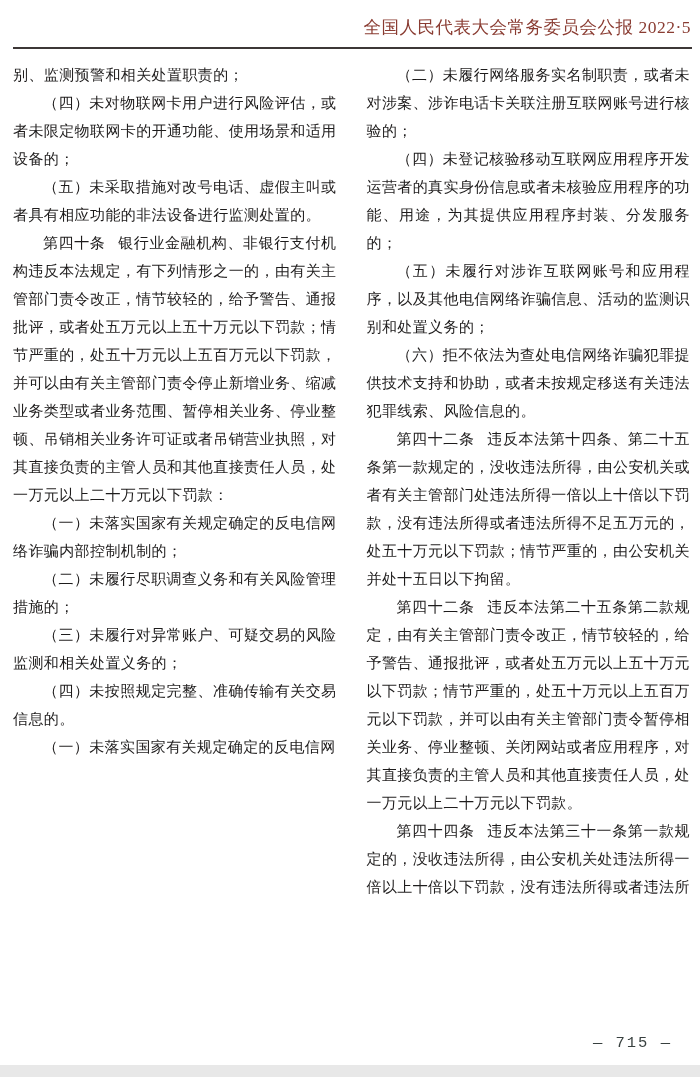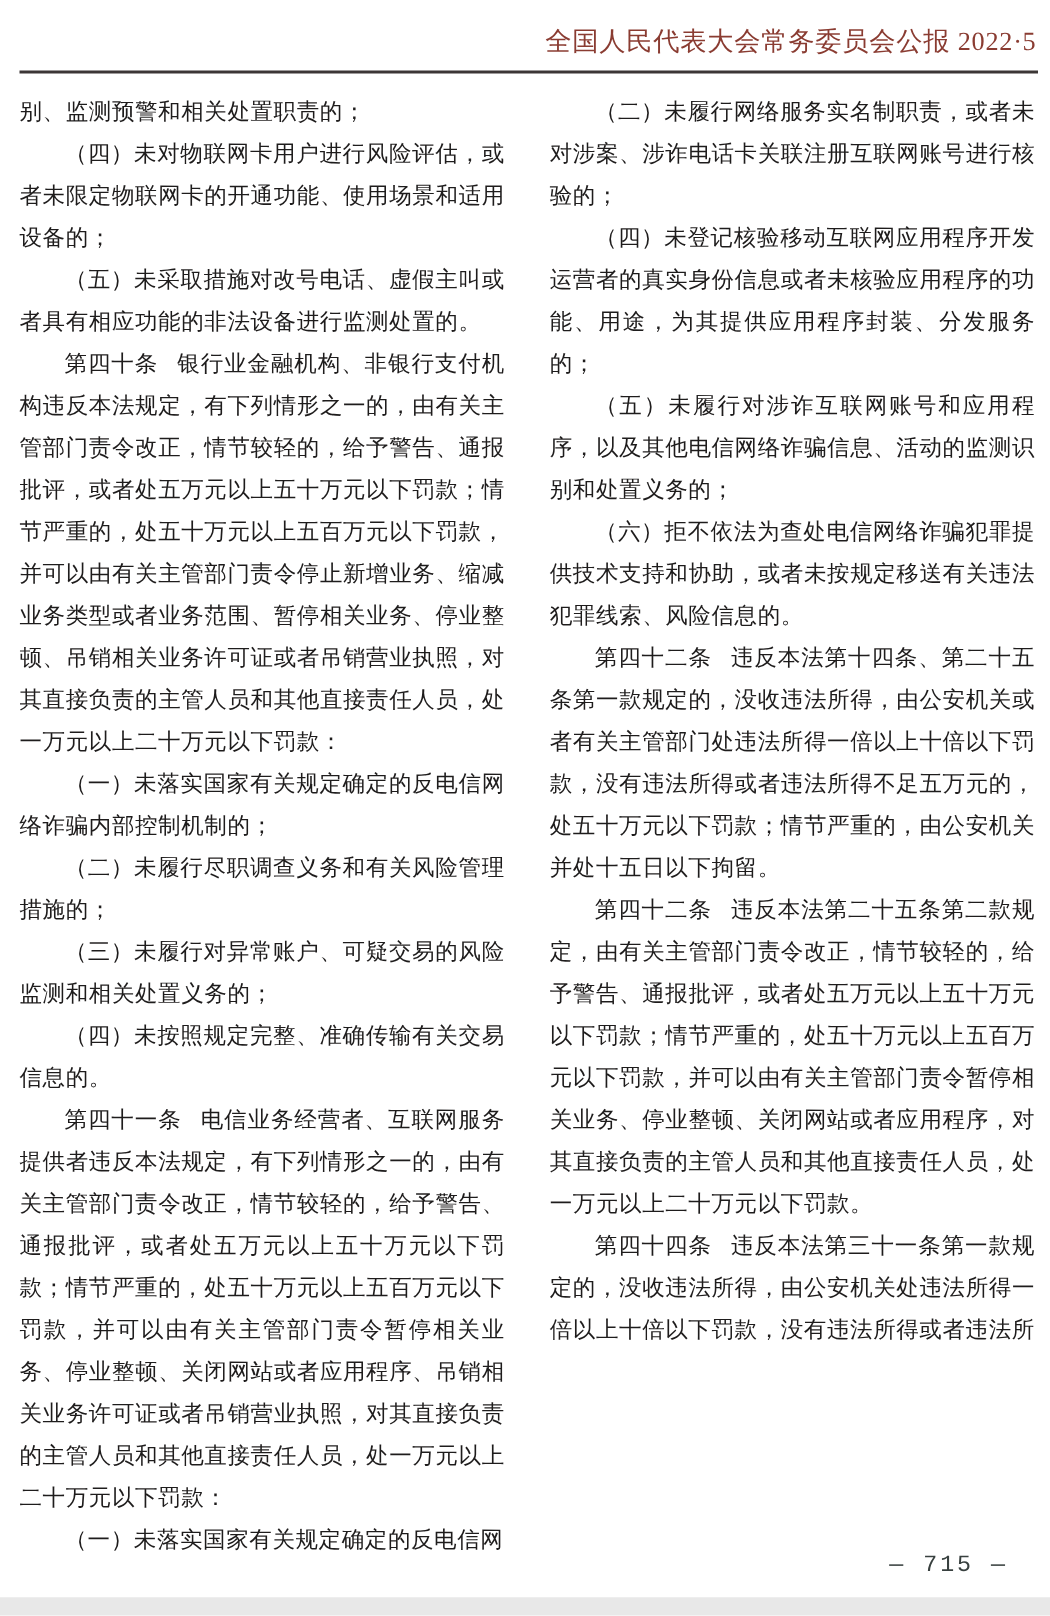--- a/index.html
+++ b/index.html
@@ -83,21 +83,20 @@
 
     <div class="col">
       <p class="para cont">别、监测预警和相关处置职责的；</p>
       <p class="para">（四）未对物联网卡用户进行风险评估，或者未限定物联网卡的开通功能、使用场景和适用设备的；</p>
       <p class="para">（五）未采取措施对改号电话、虚假主叫或者具有相应功能的非法设备进行监测处置的。</p>
       <p class="para"><b class="lead">第四十条</b><span>银行业金融机构、非银行支付机构违反本法规定，有下列情形之一的，由有关主管部门责令改正，情节较轻的，给予警告、通报批评，或者处五万元以上五十万元以下罚款；情节严重的，处五十万元以上五百万元以下罚款，并可以由有关主管部门责令停止新增业务、缩减业务类型或者业务范围、暂停相关业务、停业整顿、吊销相关业务许可证或者吊销营业执照，对其直接负责的主管人员和其他直接责任人员，处一万元以上二十万元以下罚款：</span></p>
       <p class="para">（一）未落实国家有关规定确定的反电信网络诈骗内部控制机制的；</p>
       <p class="para">（二）未履行尽职调查义务和有关风险管理措施的；</p>
       <p class="para">（三）未履行对异常账户、可疑交易的风险监测和相关处置义务的；</p>
       <p class="para">（四）未按照规定完整、准确传输有关交易信息的。</p>
-      <p class="para"><b class="lead">第四十一条</b><span>电信业务经营者、互联网服务提供者违反本法规定，有下列情形之一的，由有关主管部门责令改正，情节较轻的，给予警告、通报批评，或者处五万元以上五十万元以下罚款；情节严重的，处五十万元以上五百万元以下罚款，并可以由有关主管部门责令暂停相关业务、停业整顿、关闭网站或者应用程序、吊销相关业务许可证或者吊销营业执照，对其直接负责的主管人员和其他直接责任人员，处一万元以上二十万元以下罚款：</span></p>
       <p class="para">（一）未落实国家有关规定确定的反电信网</p>
     </div>
 
     <div class="col">
       <p class="para">（二）未履行网络服务实名制职责，或者未对涉案、涉诈电话卡关联注册互联网账号进行核验的；</p>
       <p class="para">（四）未登记核验移动互联网应用程序开发运营者的真实身份信息或者未核验应用程序的功能、用途，为其提供应用程序封装、分发服务的；</p>
       <p class="para">（五）未履行对涉诈互联网账号和应用程序，以及其他电信网络诈骗信息、活动的监测识别和处置义务的；</p>
       <p class="para">（六）拒不依法为查处电信网络诈骗犯罪提供技术支持和协助，或者未按规定移送有关违法犯罪线索、风险信息的。</p>
       <p class="para"><b class="lead">第四十二条</b><span>违反本法第十四条、第二十五条第一款规定的，没收违法所得，由公安机关或者有关主管部门处违法所得一倍以上十倍以下罚款，没有违法所得或者违法所得不足五万元的，处五十万元以下罚款；情节严重的，由公安机关并处十五日以下拘留。</span></p>
       <p class="para"><b class="lead">第四十二条</b><span>违反本法第二十五条第二款规定，由有关主管部门责令改正，情节较轻的，给予警告、通报批评，或者处五万元以上五十万元以下罚款；情节严重的，处五十万元以上五百万元以下罚款，并可以由有关主管部门责令暂停相关业务、停业整顿、关闭网站或者应用程序，对其直接负责的主管人员和其他直接责任人员，处一万元以上二十万元以下罚款。</span></p>

